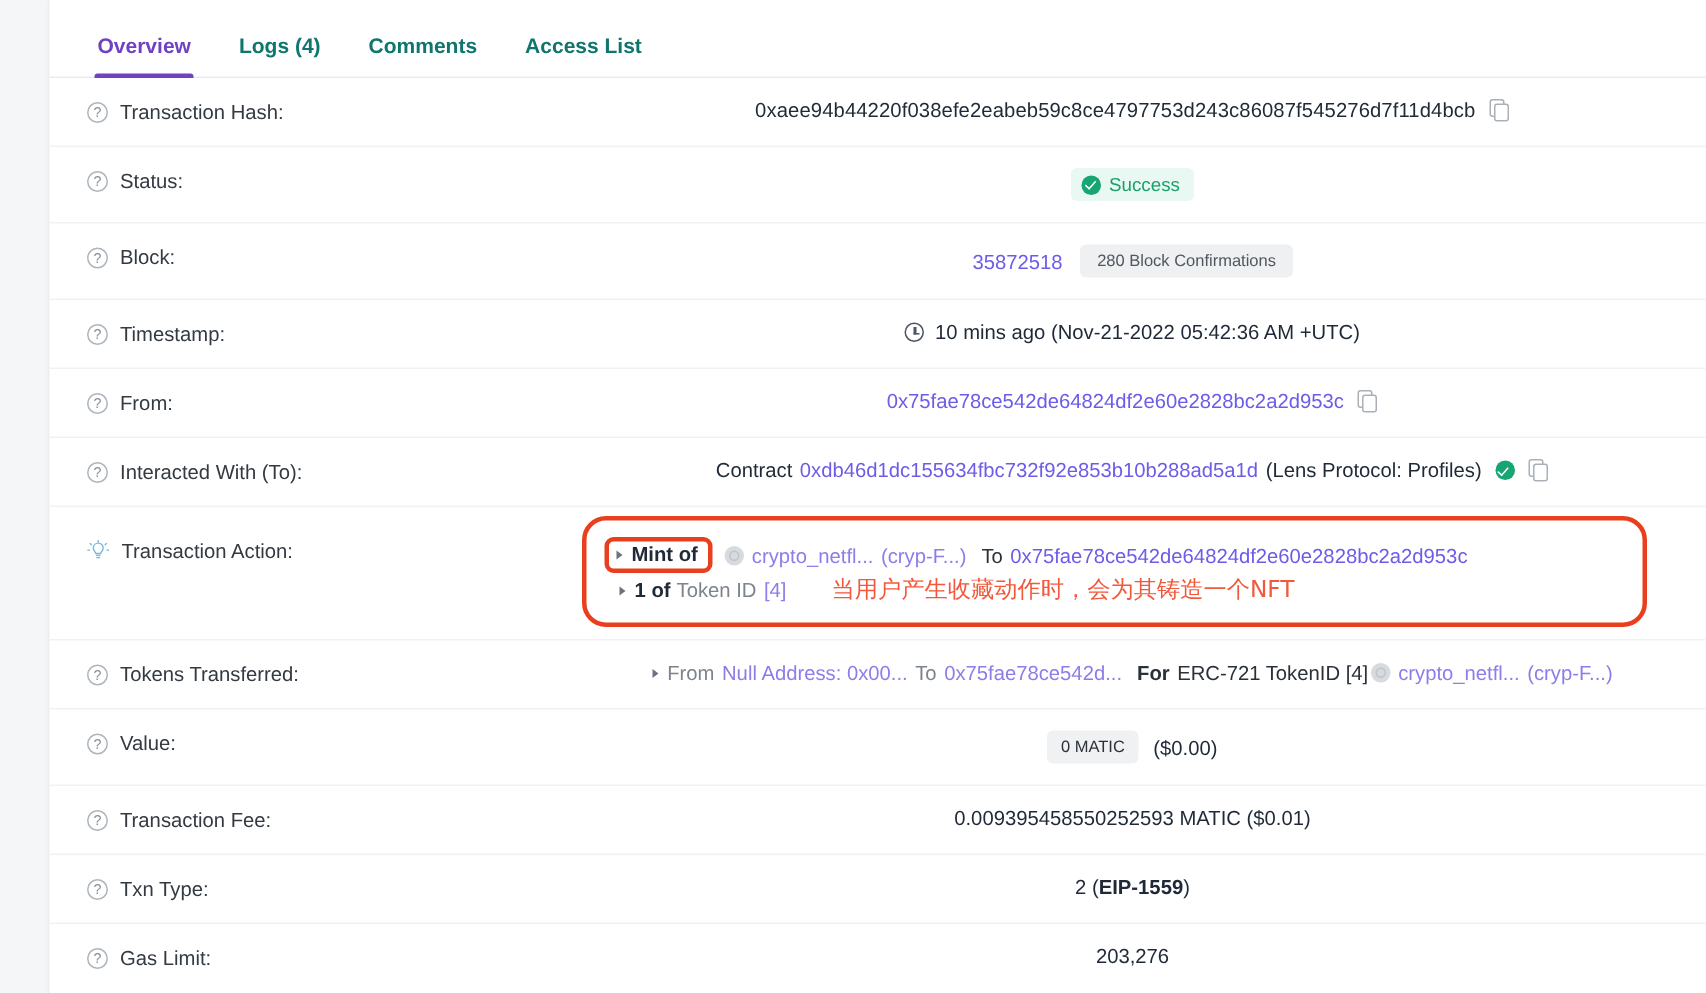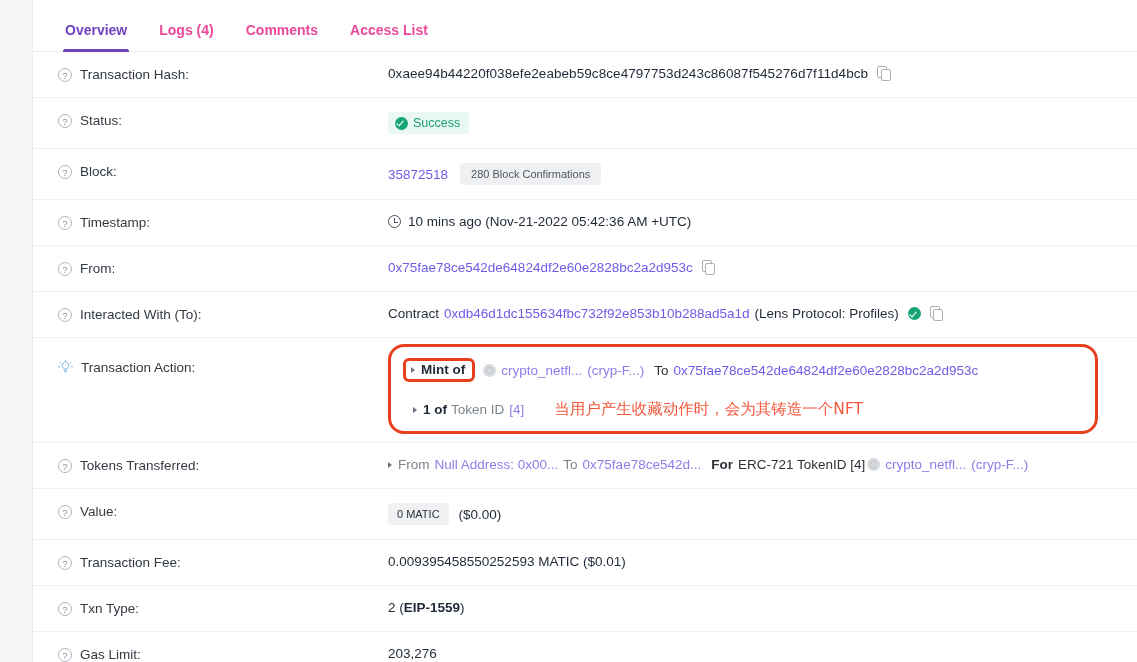--- a/index.html
+++ b/index.html
@@ -19,21 +19,21 @@
     box-shadow:0 1px 3px rgba(16,24,40,.04);
   }
   
   .tabs{
     display:flex;align-items:flex-end;
     height:52px;padding:0 0 0 16px;
     border-bottom:1px solid #eaecef;
     box-sizing:border-box;
   }
   .tab{
-    font-size:14px;font-weight:bold;color:#ec4899;
+    font-size:14px;font-weight:bold;color:#0f766e;
     padding:0 16px 13px 16px;
     cursor:pointer;position:relative;white-space:nowrap;
   }
   .tab.active{color:#6f42c1;}
   .tab.active:after{
     content:"";position:absolute;left:14px;right:14px;bottom:-1px;
     height:3px;background:#6f42c1;border-radius:2px 2px 0 0;
   }
   
   .rows{padding:0;}
@@ -49,20 +49,21 @@
     display:flex;align-items:center;gap:8px;
     padding:15px 0 15px 25px;
     box-sizing:border-box;
     color:#333a42;font-size:13.5px;
   }
   .val{
     flex:1;padding:14px 16px 14px 0;
     box-sizing:border-box;
     display:flex;align-items:center;flex-wrap:wrap;gap:0;
     min-width:0;
+    justify-content:center;
   }
   .qmark{
     width:14px;height:14px;flex:0 0 14px;
     border:1px solid #adb5bd;border-radius:50%;
     color:#888f96;font-size:9.5px;line-height:13px;
     text-align:center;font-weight:normal;
     box-sizing:border-box;
   }
   .bulb{width:15px;height:15px;flex:0 0 15px;display:block;}
   
@@ -138,21 +139,21 @@
   
   .action-wrap{position:relative;width:100%;}
   .action-box{
     position:relative;
     border:3px solid #e8401e;border-radius:16px;
     padding:11px 14px 11px 12px;
     margin:-2px 24px 0 0;
     box-sizing:border-box;
   }
   .action-line{display:flex;align-items:center;flex-wrap:nowrap;white-space:nowrap;}
-  .action-line + .action-line{margin-top:17px;}
+  .action-line + .action-line{margin-top:1px;}
   .mint-box{
     display:inline-flex;align-items:center;
     border:3px solid #e8401e;border-radius:6px;
     padding:1px 7px 2px 5px;margin-right:6px;
     font-weight:bold;color:#1f2937;font-size:13.5px;
   }
   .cn-note{
     color:#f2593c;font-size:15.5px;margin-left:30px;white-space:nowrap;
     font-family:"DejaVu Sans",sans-serif;
   }

